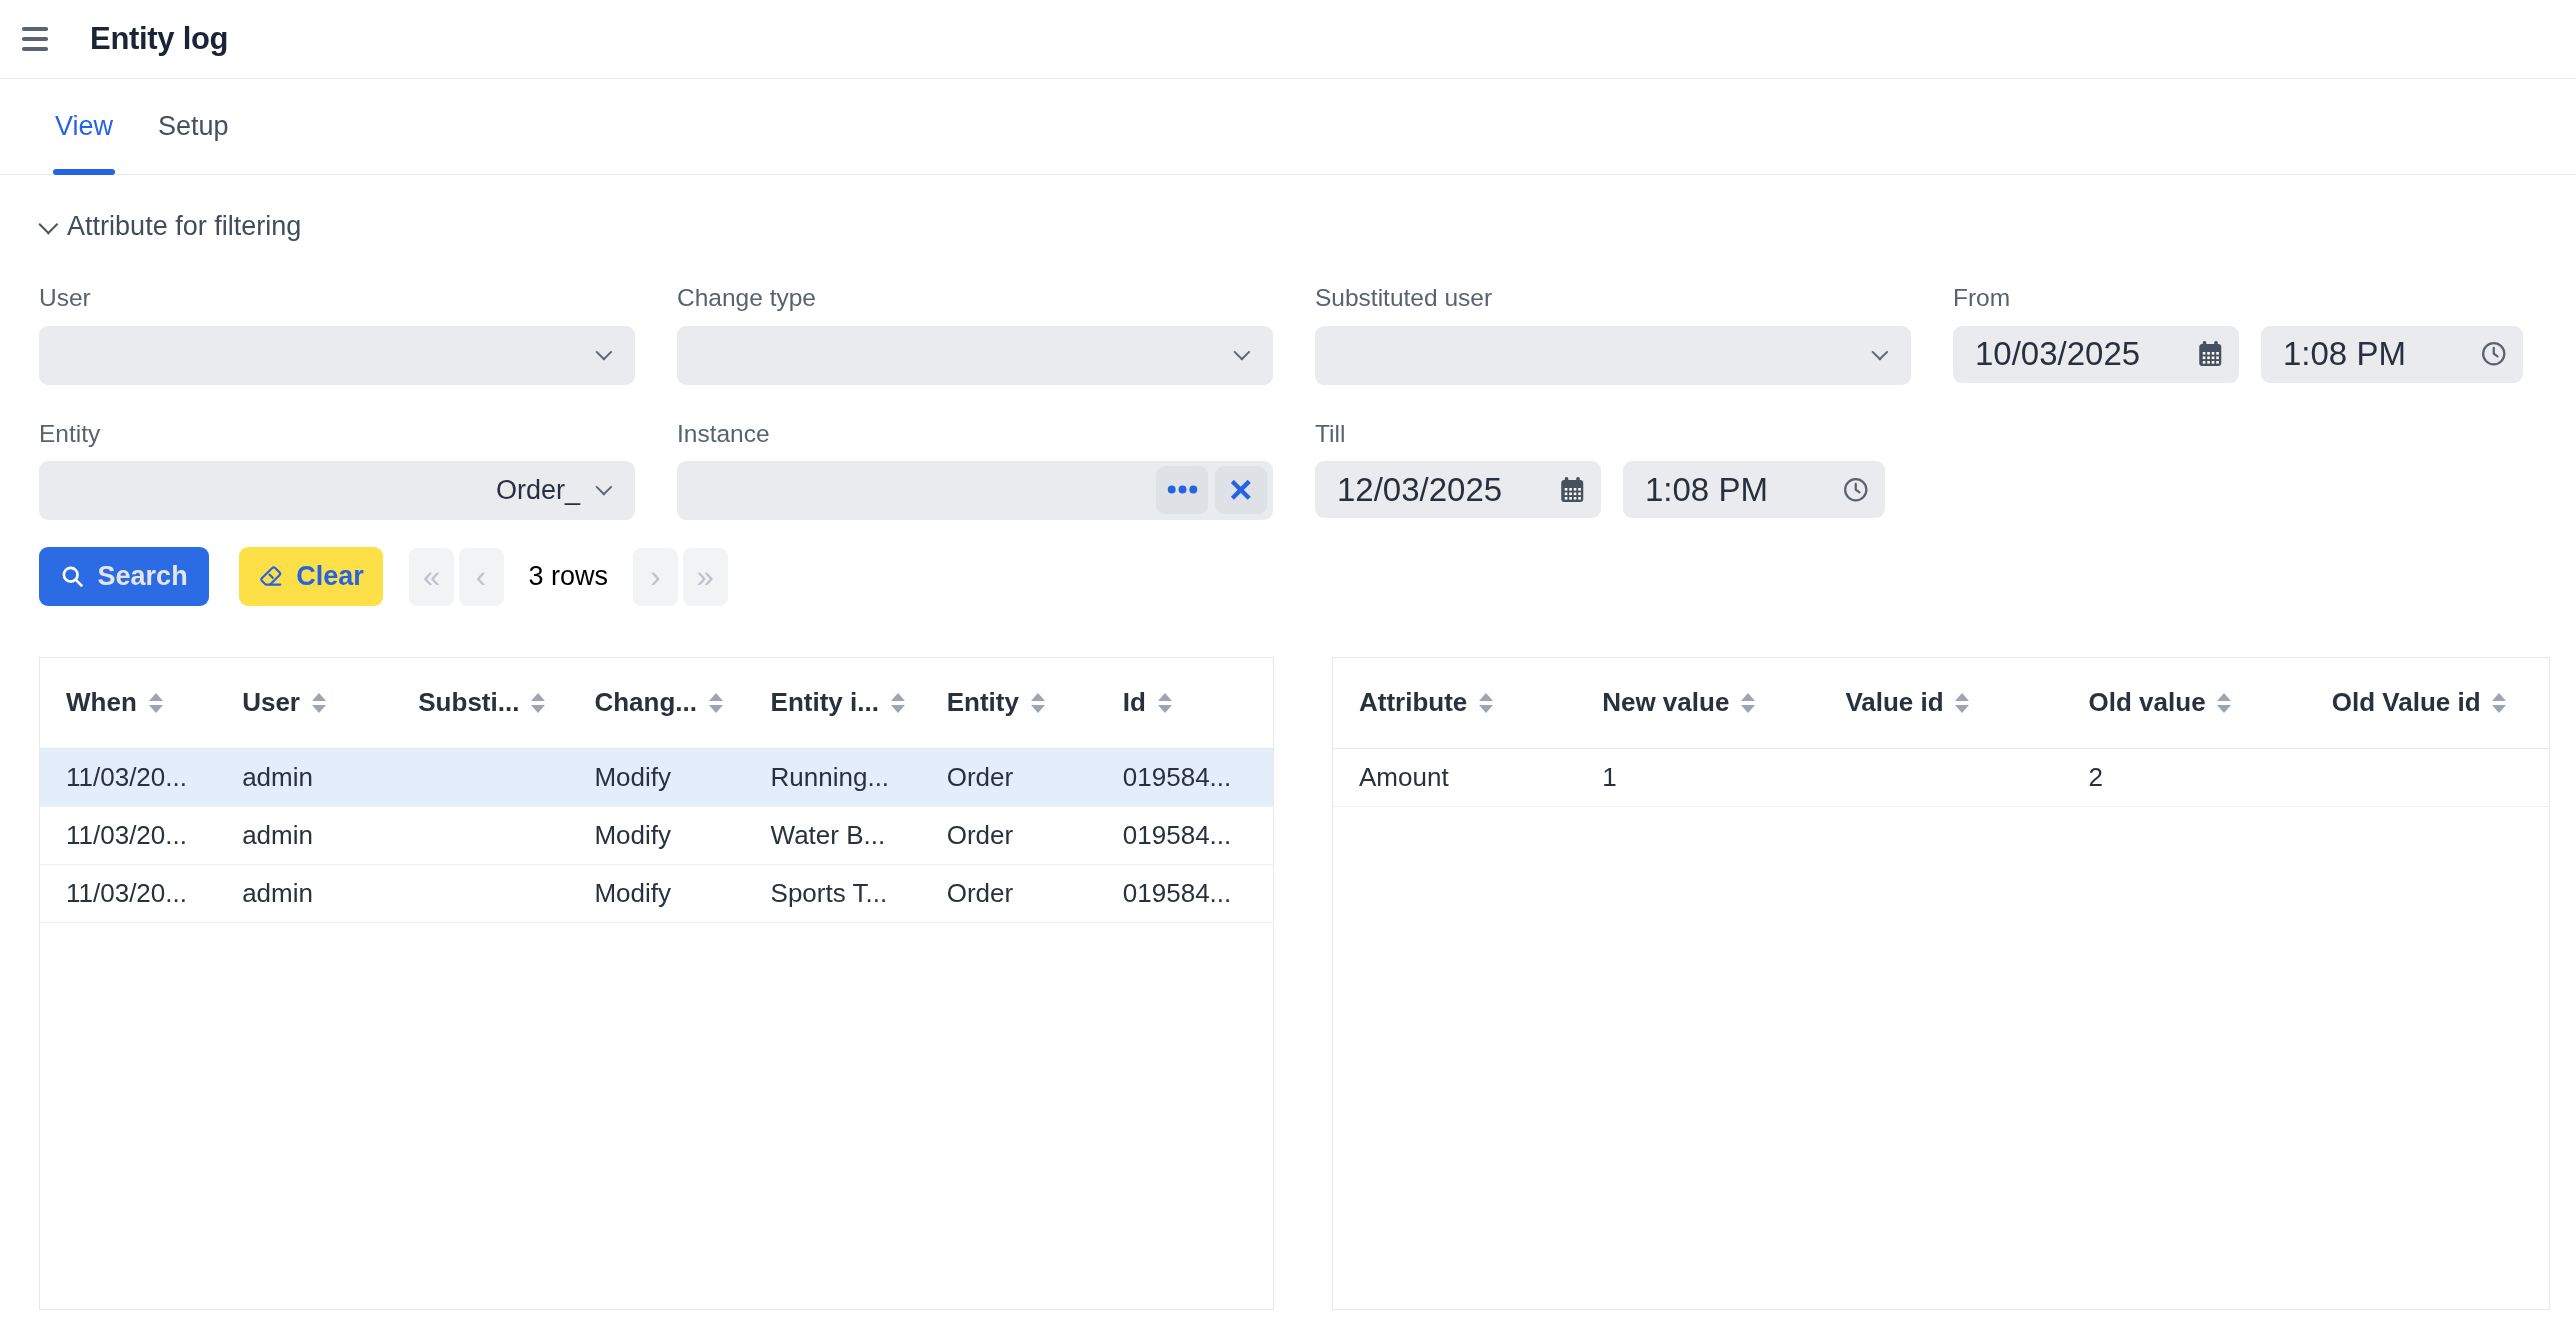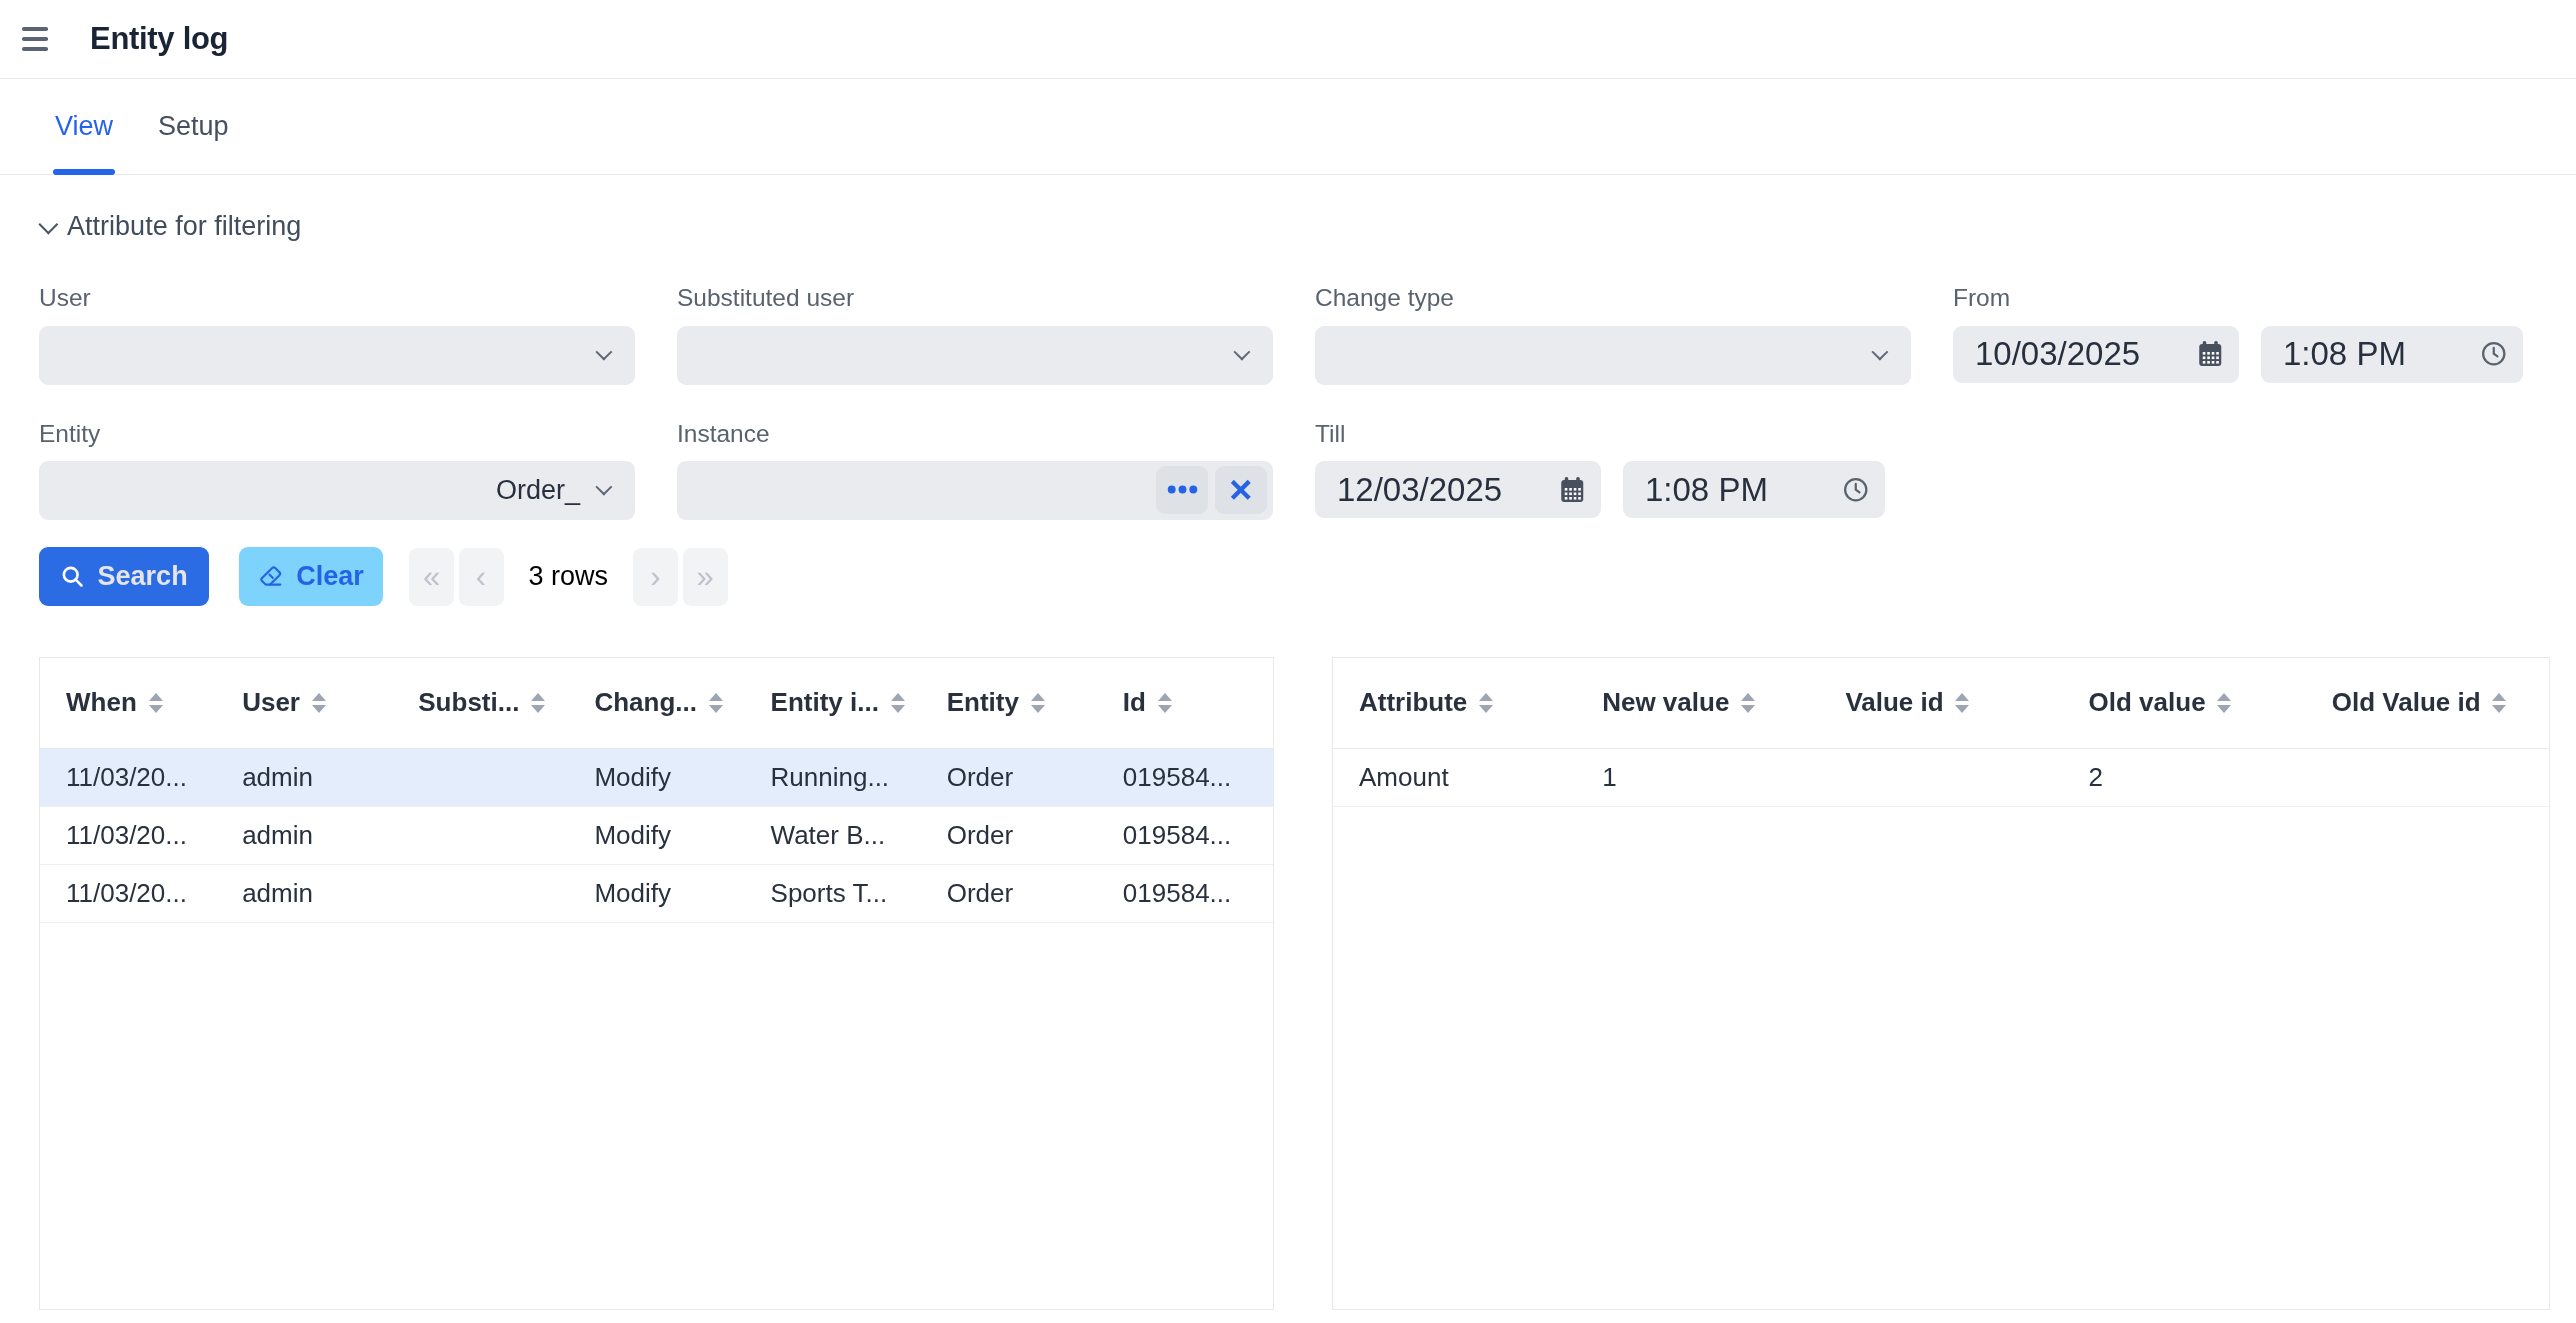--- a/index.html
+++ b/index.html
@@ -52,21 +52,21 @@
   .instance-btns { position:absolute; right:6.4px; top:4.5px; display:flex; gap:6.4px; }
   .inst-btn { width:52px; height:48px; border-radius:9px; background:#dee1e6; border:none;
               display:flex; align-items:center; justify-content:center; cursor:pointer; }
 
   
   .toolbar { margin:27px 0 0 39px; display:flex; align-items:center; }
   .btn { display:flex; align-items:center; justify-content:center; gap:12.7px; height:59px;
          border:none; border-radius:9px; font-size:27px; font-weight:600; cursor:pointer;
          font-family:"Liberation Sans", sans-serif; }
   .btn-search { width:170px; background:var(--accent,#2b6ce4); color:#e5e5e5; }
-  .btn-clear  { width:144px; background:#7dd3fc; color:#2563e4; margin-left:30px; }
+  .btn-clear  { width:144px; background:#fde047; color:#2563e4; margin-left:30px; }
   .pager { display:flex; align-items:center; margin-left:26px; }
   .pg-btn { width:45px; height:58px; border:none; border-radius:8.2px; background:#f1f3f5;
             color:#bcc3cd; font-size:31px; line-height:58px; cursor:default;
             font-family:"Liberation Sans", sans-serif; }
   .pg-btn + .pg-btn { margin-left:4.5px; }
   .pg-count { font-size:27px; color:#000000; margin:0 25px; }
 
   
   .tables { margin:51px 25.5px 0 39px; display:flex; gap:58px; }
   .table-card { height:653px; border:0.9px solid #e6e8ea; background:#fff; overflow:hidden; }
@@ -115,29 +115,29 @@
 
     <div>
       <div class="f-label">User</div>
       <div class="select">
         <span></span>
         <span class="sel-chev"></span>
       </div>
     </div>
 
     <div>
-      <div class="f-label">Substituted user</div>
+      <div class="f-label">Change type</div>
       <div class="select">
         <span></span>
         <span class="sel-chev"></span>
       </div>
     </div>
 
     <div>
-      <div class="f-label">Change type</div>
+      <div class="f-label">Substituted user</div>
       <div class="select">
         <span></span>
         <span class="sel-chev"></span>
       </div>
     </div>
 
     <div>
       <div class="f-label">From</div>
       <div class="dt-group">
         <div class="dt-field dt-date">

